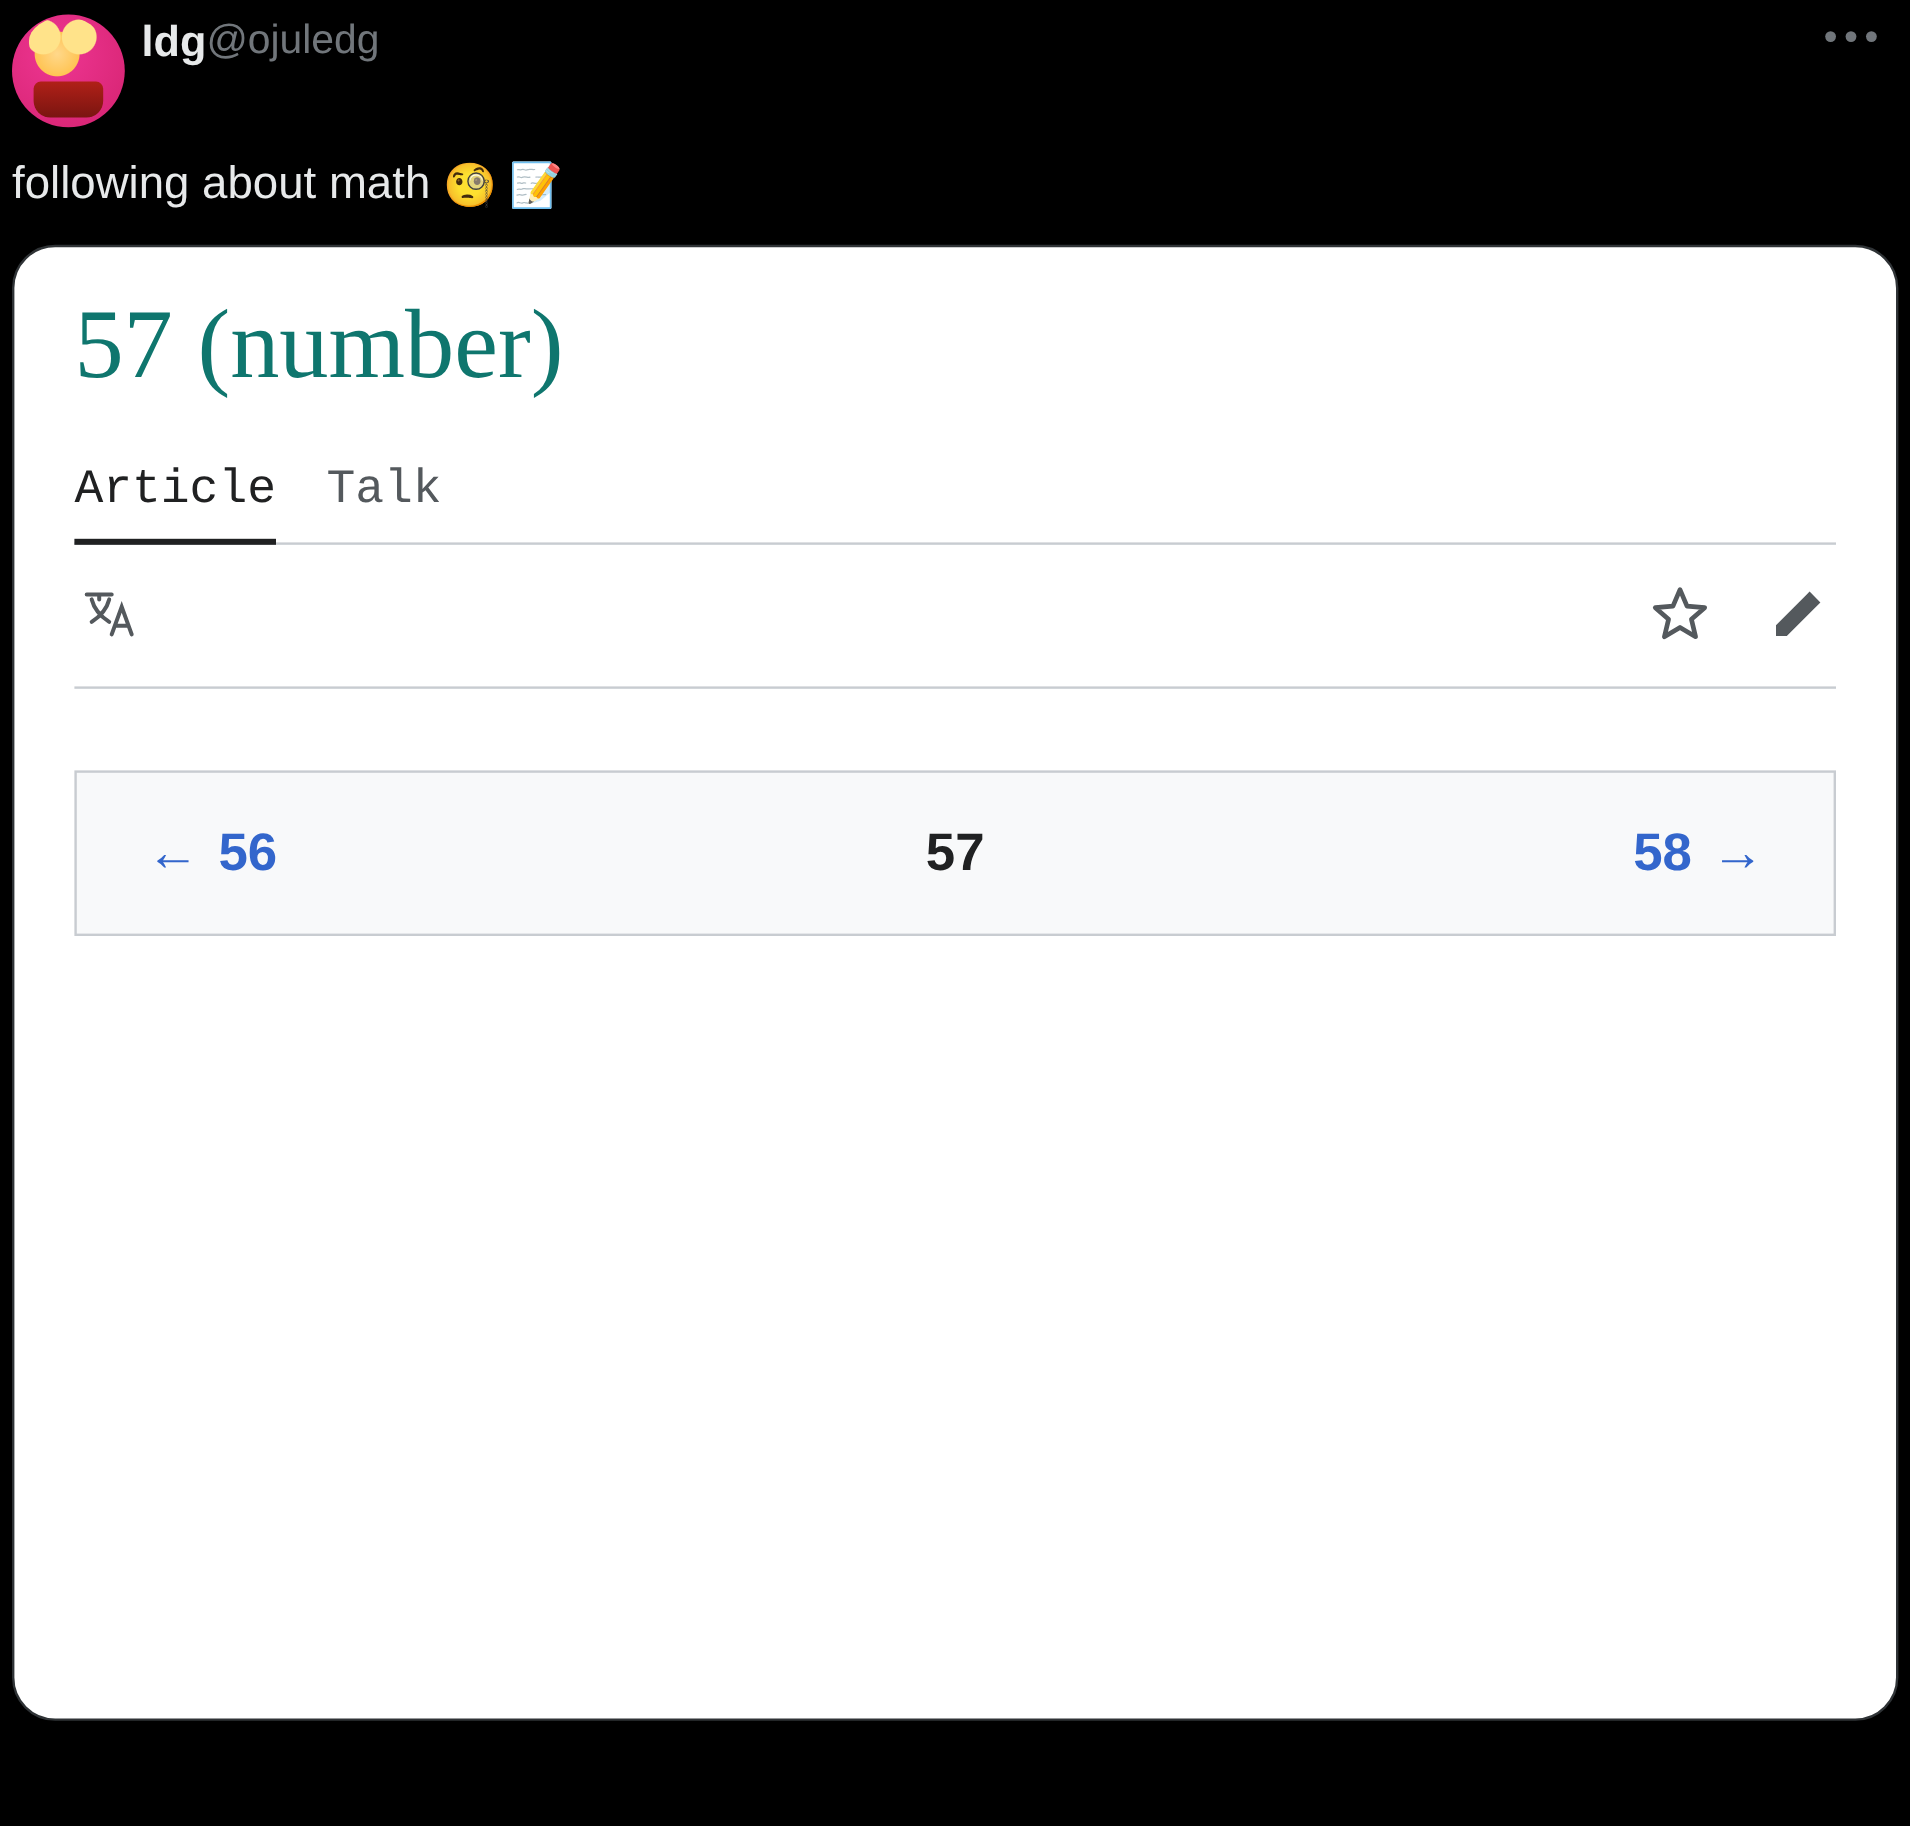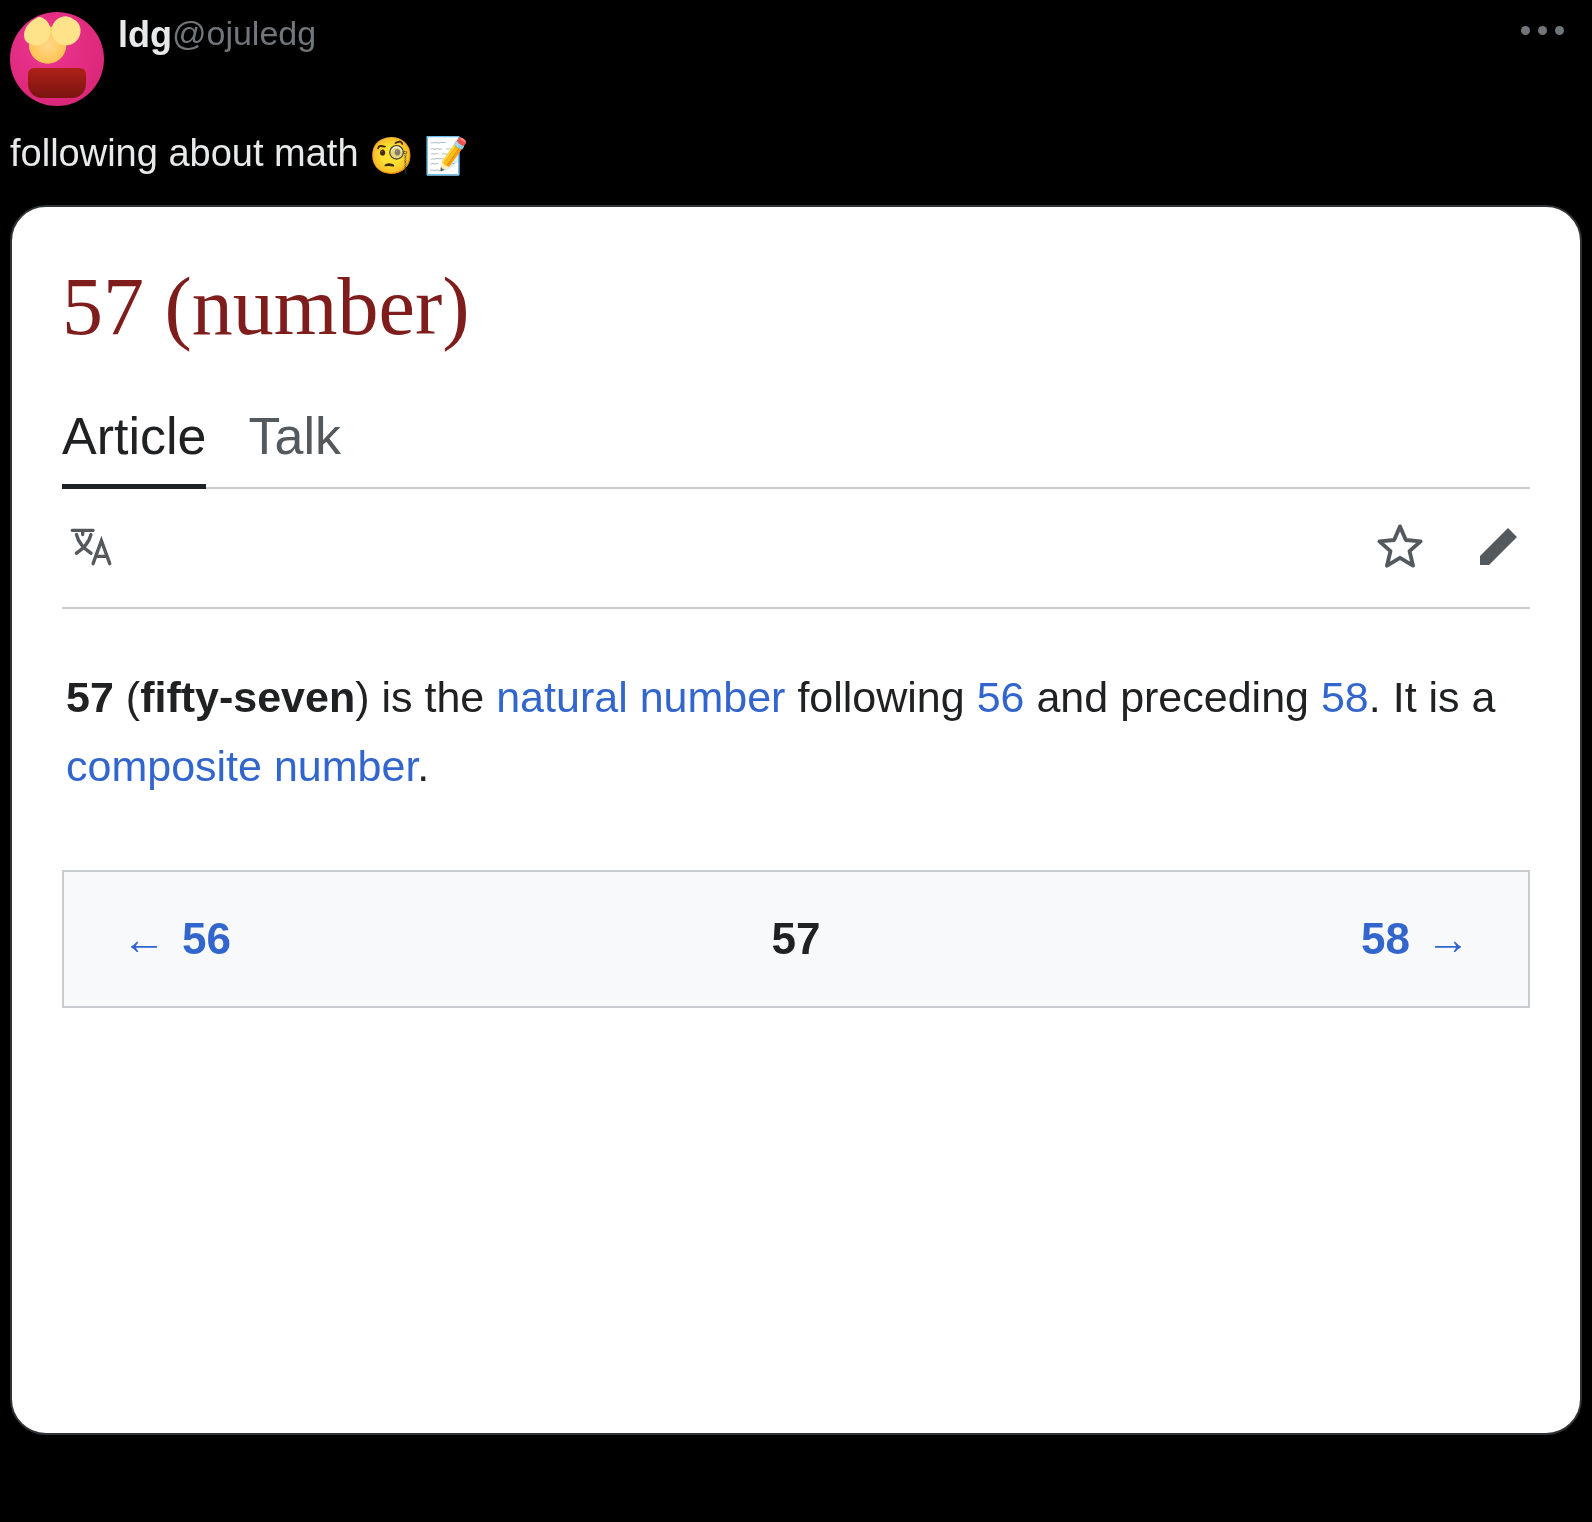--- a/index.html
+++ b/index.html
@@ -72,35 +72,35 @@
       color: #202122;
       padding: 34px 50px 0 50px;
       height: 1230px;
       overflow: hidden;
       border: 2px solid #2f3336;
     }
     .article-title {
       font-family: "Linux Libertine", Georgia, "Times New Roman", serif;
       font-size: 82px;
       font-weight: 400;
-      color: #7f1d1d;
+      color: #0f766e;
       margin-bottom: 52px;
-      margin-top: 19px;
     }
     .tabs-row {
       display: flex;
       gap: 42px;
       border-bottom: 2px solid #c8ccd1;
       margin-bottom: 0;
     }
     .tab {
-      font-size: 52px;
+      font-size: 40px;
       color: #54595d;
       padding: 0 0 18px 0;
       font-weight: 400;
+      font-family: Liberation Mono, monospace;
     }
     .tab.active {
       color: #202122;
       font-weight: 400;
       border-bottom: 5px solid #202122;
       margin-bottom: -2px;
     }
     .toolbar-row {
       display: flex;
       align-items: center;
@@ -179,23 +179,20 @@
         </svg>
       </span>
       <span class="icon-btn">
         <svg width="48" height="48" viewBox="0 0 24 24" fill="#54595d">
           <path d="M3 21 L3 16.5 L15.5 4 L20 8.5 L7.5 21 Z M17 2.5 L21.5 7 L19.5 9 L15 4.5 Z"></path>
         </svg>
       </span>
     </div>
   </div>
 
-  <div class="article-body">
-    <b>57</b><span> (</span><b>fifty-seven</b><span>)</span><span> is the </span><a class="wikilink">natural number</a><span> following </span><a class="wikilink">56</a><span> and preceding </span><a class="wikilink">58</a><span>. It is a </span><a class="wikilink">composite number</a><span>.</span>
-  </div>
 
   <div class="nav-box">
     <div class="nav-prev">
       <span class="arrow">←</span>
       <span>56</span>
     </div>
     <div class="nav-current">57</div>
     <div class="nav-next">
       <span>58</span>
       <span class="arrow">→</span>

